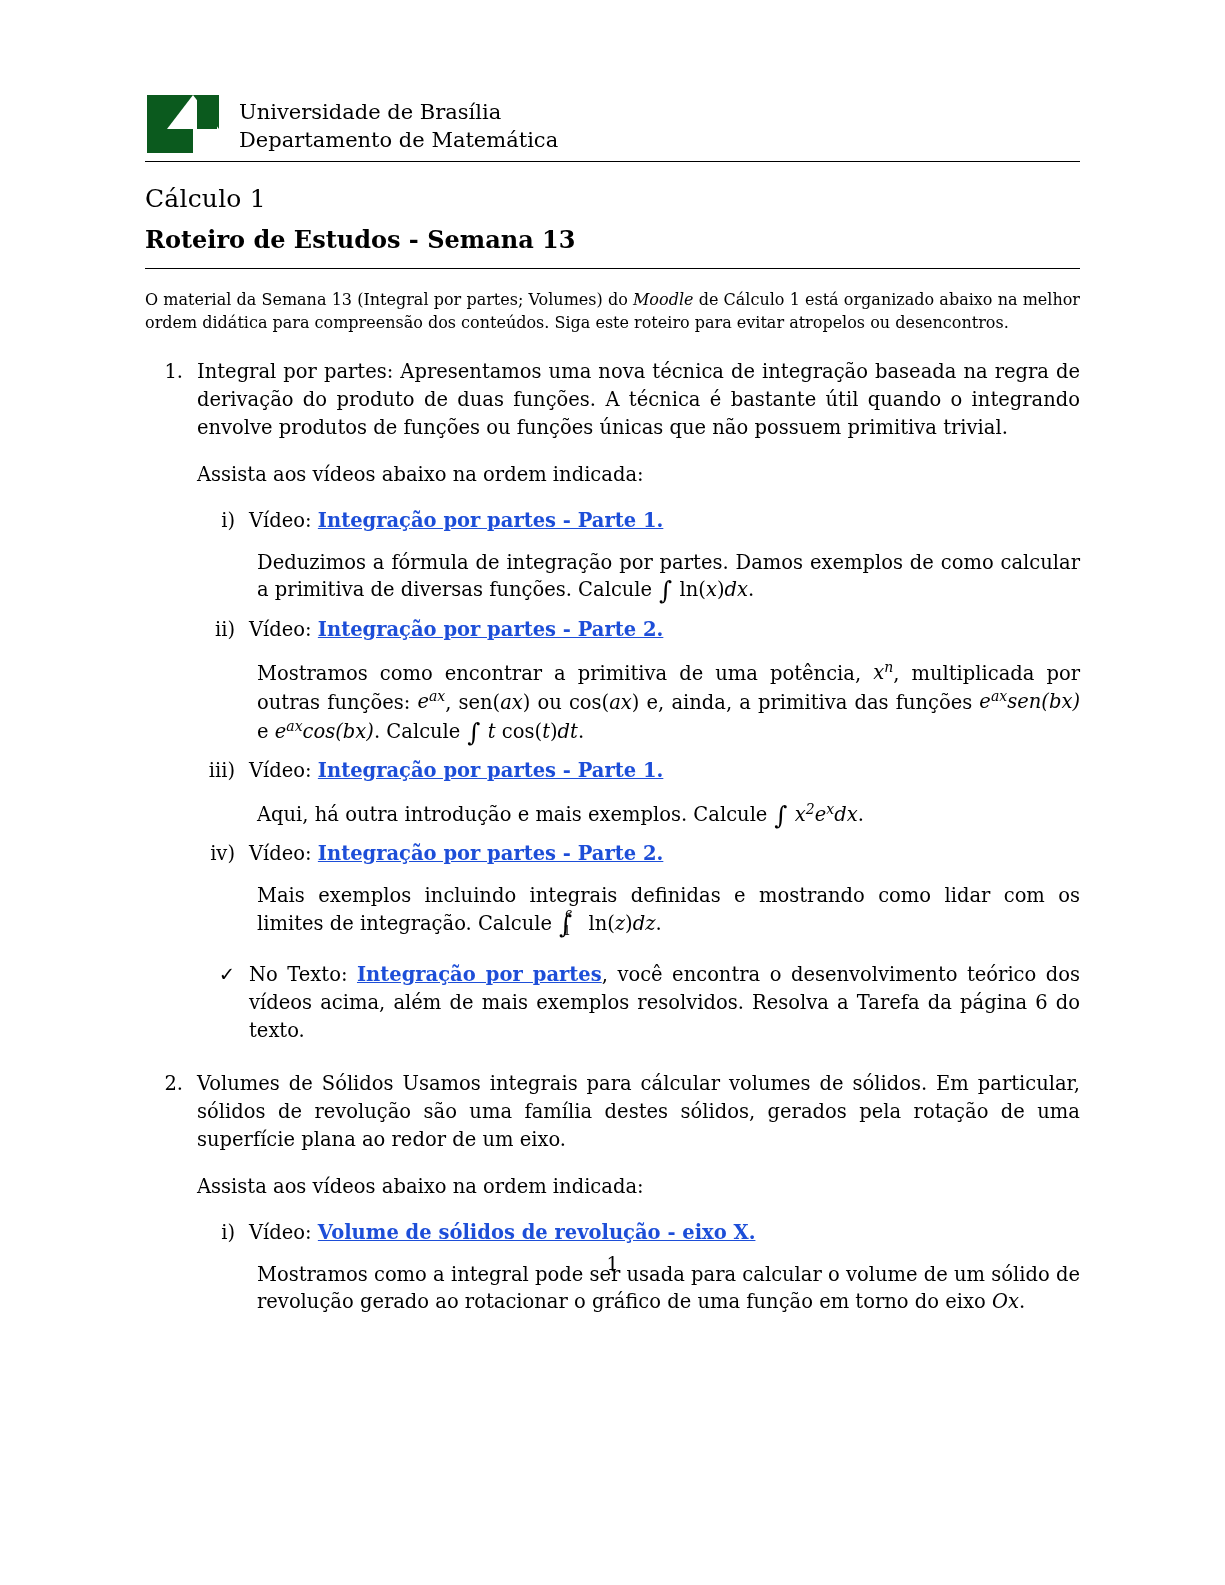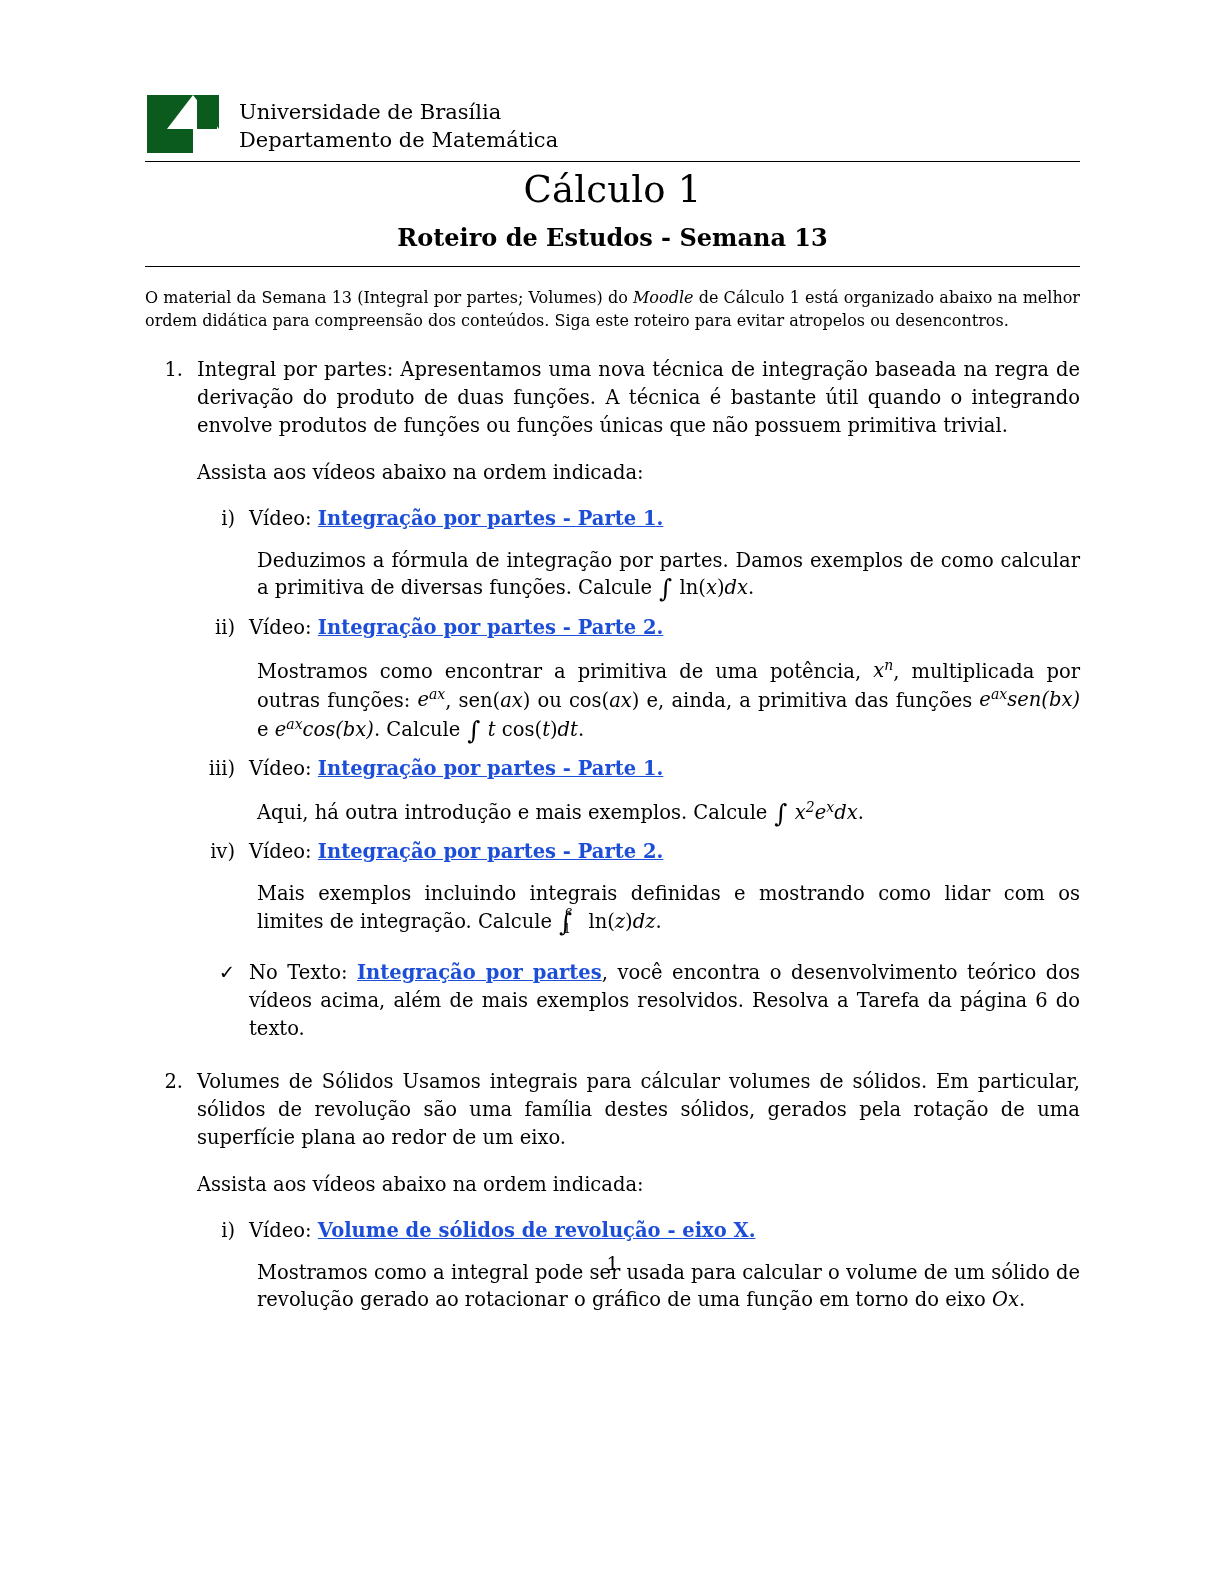--- a/index.html
+++ b/index.html
@@ -72,27 +72,26 @@
     border: 0;
     border-top: 1.2px solid #000;
     margin: 6px 0 0 0;
   }
   .rule-thin {
     border: 0;
     border-top: 1.1px solid #000;
     margin: 14px 0 0 0;
   }
   .title {
-    text-align: center;
-    font-size: 37px;
-    margin-top: 6px;
+    text-align: left;
+    font-size: 25px;
+    margin-top: 22px;
     letter-spacing: 0.2px;
   }
   .subtitle {
-    text-align: center;
     font-size: 24px;
     font-weight: bold;
     margin-top: 12px;
   }
   
   .intro {
     font-size: 16px;
     line-height: 1.42;
     text-align: justify;
     margin-top: 20px;

